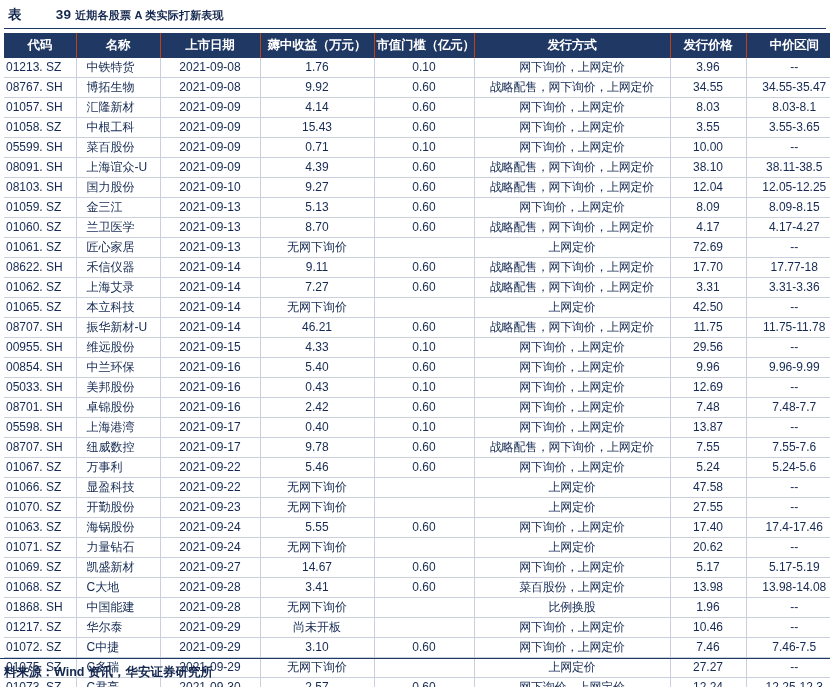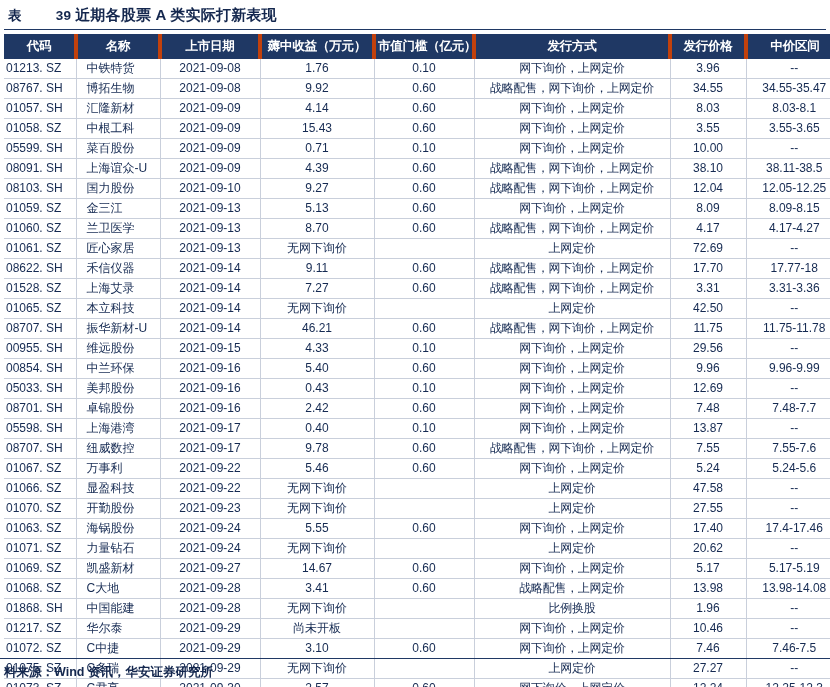--- a/index.html
+++ b/index.html
@@ -32,21 +32,21 @@
     font-weight: bold;
     color: #14274e;
     letter-spacing: 0.2px;
   }
   .caption .cap-num {
     font-size: 13.5px;
     font-weight: bold;
     margin-left: 30px;
   }
   .caption .cap-text {
-    font-size: 15px;
+    font-size: 11px;
     font-weight: bold;
   }
   
   table.ipo {
     border-collapse: collapse;
     width: 822px;
     margin-top: 4px;
     table-layout: fixed;
   }
   table.ipo col.c-code   { width: 72px; }
@@ -58,21 +58,21 @@
   table.ipo col.c-price  { width: 76px; }
   table.ipo col.c-range  { width: 96px; }
 
   table.ipo thead th {
     background: #1f3864;
     color: #ffffff;
     font-size: 12.5px;
     font-weight: bold;
     padding: 4px 2px;
     text-align: center;
-    border-right: 4px solid #c2410c;
+    border-right: 1px solid #c2410c;
     white-space: nowrap;
     letter-spacing: -0.2px;
   }
   table.ipo thead th:last-child { border-right: none; }
 
   table.ipo tbody td {
     font-size: 12px;
     padding: 1px 3px;
     border-bottom: 1px solid #c9cfdb;
     border-right: 1px solid #c9cfdb;
@@ -245,21 +245,21 @@
           <td class="code">08622. SH</td>
           <td class="name">禾信仪器</td>
           <td class="date">2021-09-14</td>
           <td class="profit">9.11</td>
           <td class="cap">0.60</td>
           <td class="method">战略配售，网下询价，上网定价</td>
           <td class="price">17.70</td>
           <td class="range">17.77-18</td>
         </tr>
         <tr>
-          <td class="code">01528. SZ</td>
+          <td class="code">01062. SZ</td>
           <td class="name">上海艾录</td>
           <td class="date">2021-09-14</td>
           <td class="profit">7.27</td>
           <td class="cap">0.60</td>
           <td class="method">战略配售，网下询价，上网定价</td>
           <td class="price">3.31</td>
           <td class="range">3.31-3.36</td>
         </tr>
         <tr>
           <td class="code">01065. SZ</td>
@@ -400,21 +400,21 @@
           <td class="method">网下询价，上网定价</td>
           <td class="price">5.17</td>
           <td class="range">5.17-5.19</td>
         </tr>
         <tr>
           <td class="code">01068. SZ</td>
           <td class="name">C大地</td>
           <td class="date">2021-09-28</td>
           <td class="profit">3.41</td>
           <td class="cap">0.60</td>
-          <td class="method">战略配售，上网定价</td>
+          <td class="method">菜百股份，上网定价</td>
           <td class="price">13.98</td>
           <td class="range">13.98-14.08</td>
         </tr>
         <tr>
           <td class="code">01868. SH</td>
           <td class="name">中国能建</td>
           <td class="date">2021-09-28</td>
           <td class="profit">无网下询价</td>
           <td class="cap"></td>
           <td class="method">比例换股</td>

